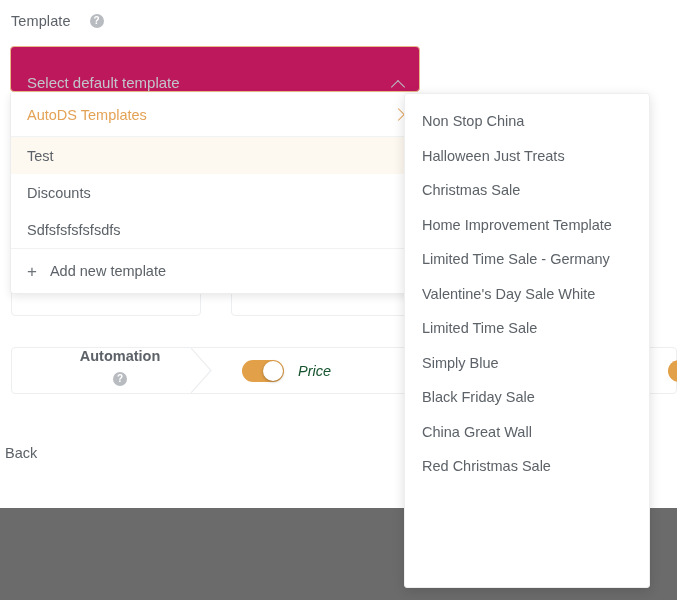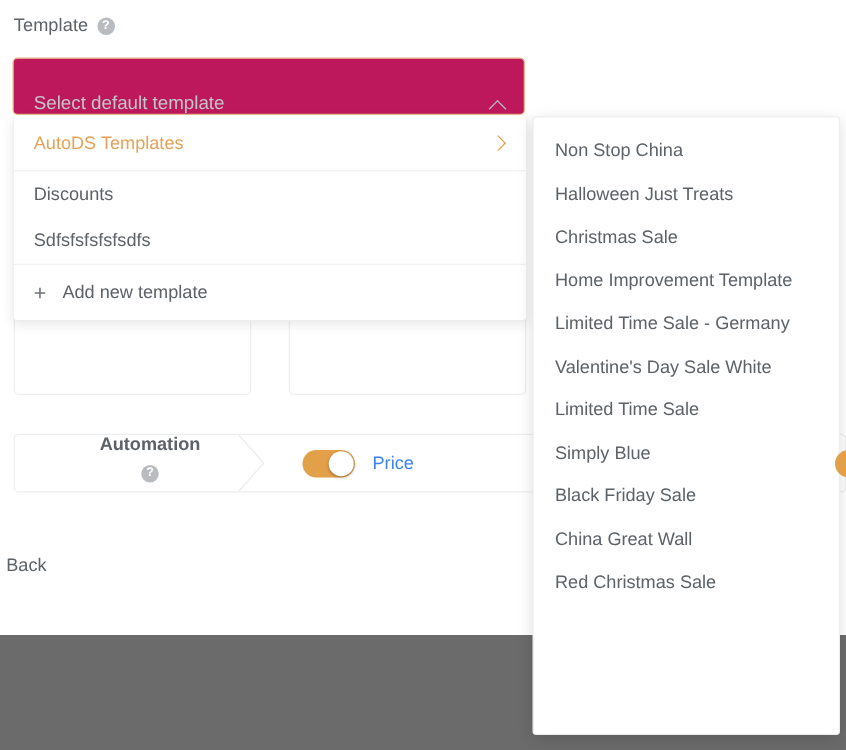--- a/index.html
+++ b/index.html
@@ -31,21 +31,21 @@
     width: 677px; height: 92px;
     background: #6b6b6b;
   }
 
   
   #template-label {
     position: absolute;
     left: 11px; top: 13px;
     display: flex;
     align-items: center;
-    gap: 7px;
+    gap: 19px;
     font-size: 14.5px;
     color: #5c6268;
     letter-spacing: 0.1px;
   }
 
   .help-icon {
     width: 14px; height: 14px;
     border-radius: 50%;
     background: #b8bcc0;
     color: #ffffff;
@@ -154,21 +154,21 @@
   .plus-icon {
     font-size: 17px;
     color: #6d7378;
     line-height: 1;
     flex: none;
   }
 
   
   #submenu {
     position: absolute;
-    left: 426px; top: 93px;
+    left: 404px; top: 93px;
     width: 246px;
     height: 495px;
     box-sizing: border-box;
     background: #ffffff;
     border: 1px solid #eceef0;
     border-radius: 3px;
     box-shadow: 0 3px 12px rgba(0,0,0,0.13);
     padding-top: 10px;
     z-index: 9;
     overflow: hidden;
@@ -235,21 +235,22 @@
   .toggle .knob {
     position: absolute;
     right: 1px; top: 1px;
     width: 20px; height: 20px;
     border-radius: 50%;
     background: #ffffff;
     box-shadow: 0 1px 3px rgba(0,0,0,0.3);
   }
   .seg-label {
     font-size: 14.5px;
-    color: #3b82f6;
+    color: #14532d;
+    font-style: italic;
   }
 
   
   #edge-toggle {
     position: absolute;
     left: 668px; top: 360px;
     width: 20px; height: 22px;
     border-radius: 11px 0 0 11px;
     background: #e2a049;
     z-index: 10;
@@ -282,20 +283,23 @@
     <span class="chev-up"></span>
   </div>
 
   <div id="dropdown">
 
     <div class="dd-row" id="dd-group-header">
       <span>AutoDS Templates</span>
       <span class="chev-right"></span>
     </div>
 
+    <div class="dd-row" id="dd-item-test">
+      <span>Test</span>
+    </div>
     <div class="dd-row">
       <span>Discounts</span>
     </div>
     <div class="dd-row">
       <span>Sdfsfsfsfsfsdfs</span>
     </div>
 
     <div id="dd-add-wrap">
       <div class="dd-row" id="dd-add">
         <span class="plus-icon">+</span>

